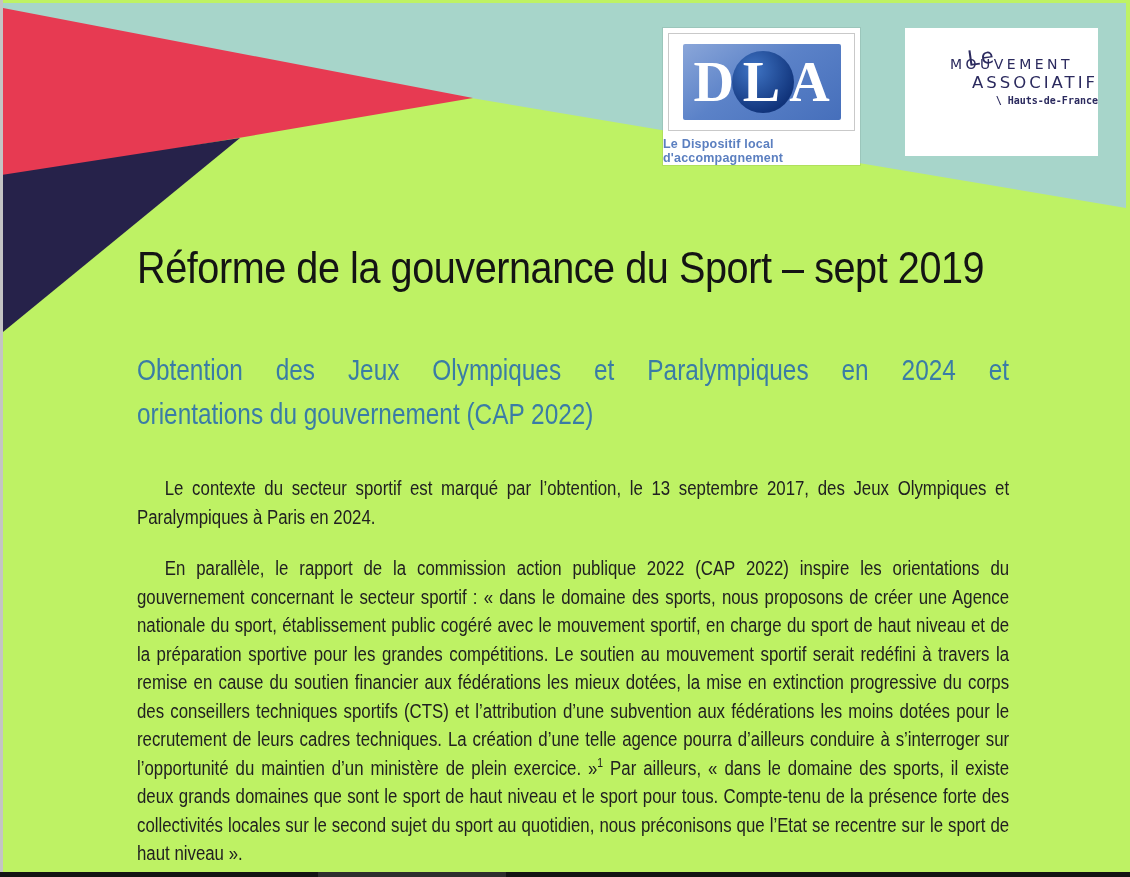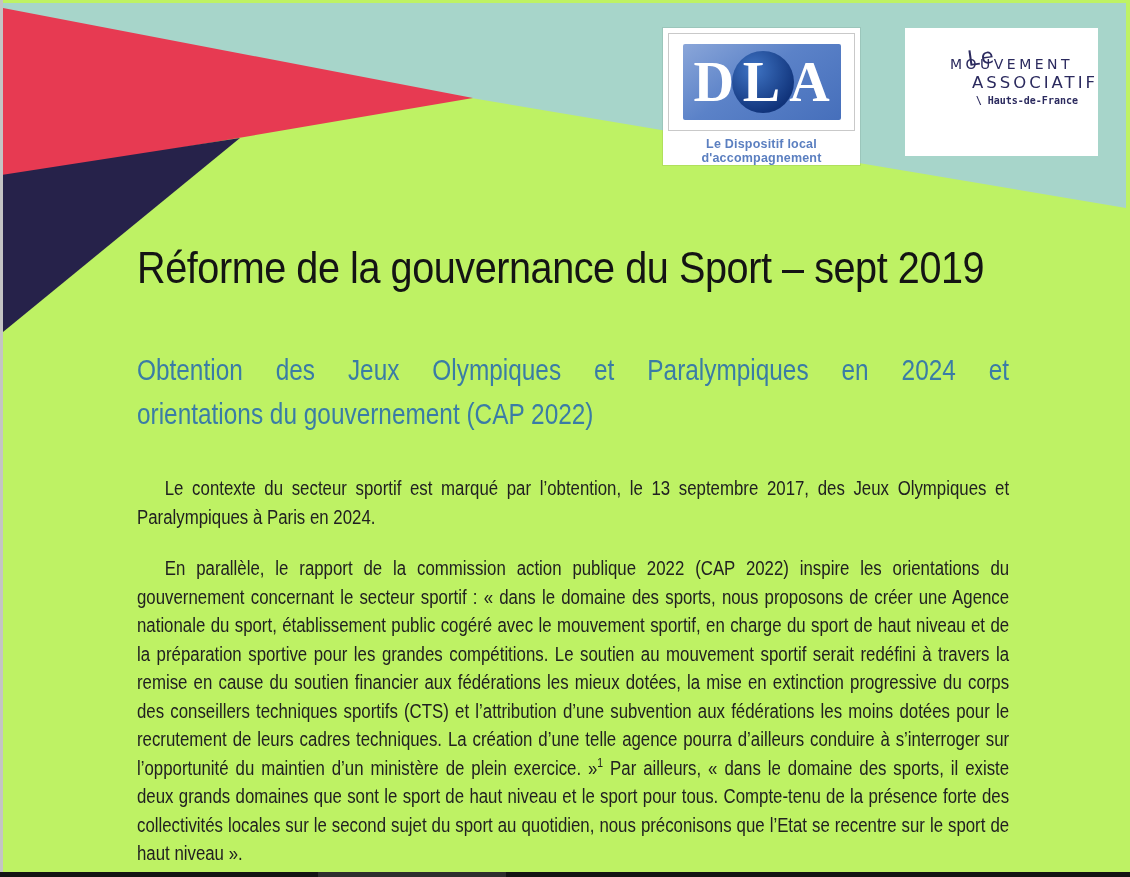--- a/index.html
+++ b/index.html
@@ -75,21 +75,21 @@
     font-family: "Liberation Serif", serif;
     font-weight: 700;
     font-size: 56px;
     line-height: 76px;
     color: #ffffff;
     letter-spacing: 9px;
     margin-left: 9px;
   }
   .dla-caption {
     margin-top: 6px;
-    text-align: center;
+    text-align: left;
     font-size: 12.5px;
     font-weight: 700;
     letter-spacing: 0.2px;
     color: var(--color-dla_caption_blue, #5b7fc0);
   }
   
   .ma-card {
     position: absolute; left: 905px; top: 28px;
     width: 193px; height: 128px;
     background: #ffffff;
@@ -110,21 +110,20 @@
     padding-left: 20px;
   }
   .ma-l3 {
     margin-top: 1px;
     text-align: right;
     font-size: 16.5px;
     letter-spacing: 3px;
   }
   .ma-region {
     margin-top: 3px;
-    padding-right: 20px;
     text-align: right;
     font-family: "DejaVu Sans Mono", monospace;
     font-weight: 700;
     font-size: 10px;
   }
   
   .doc-title {
     position: absolute; left: 137px; top: 242px;
     font-size: 45px;
     letter-spacing: -0.5px;

